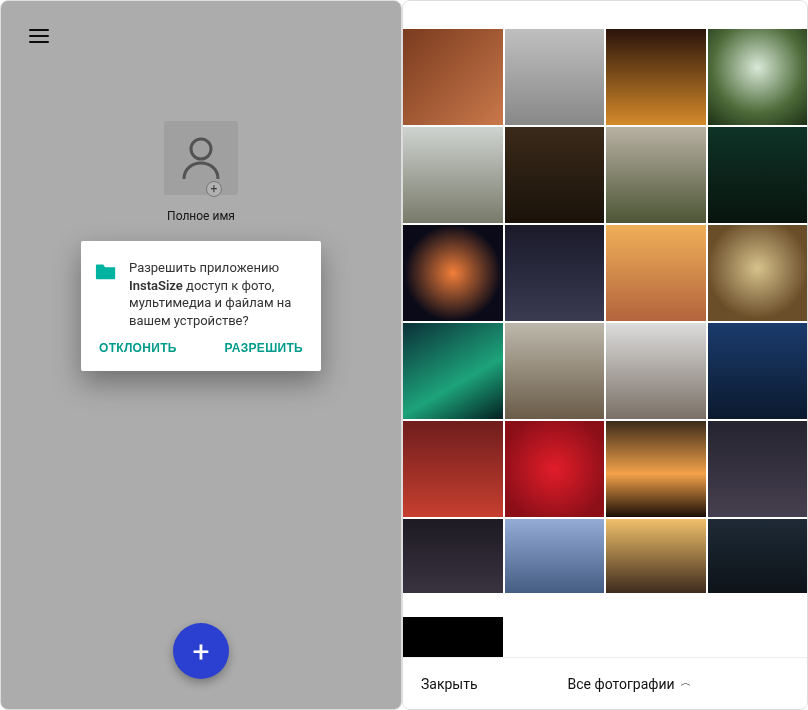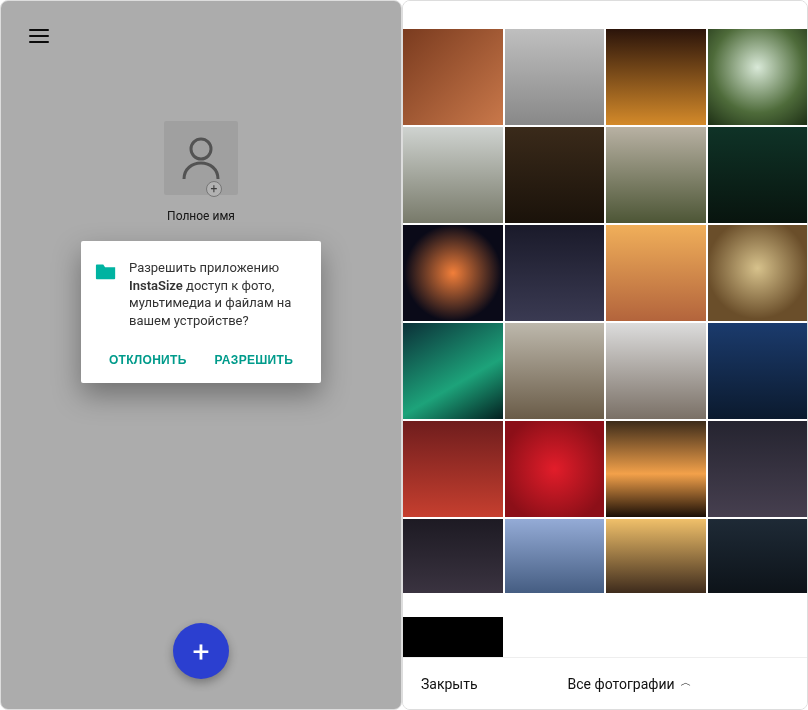--- a/index.html
+++ b/index.html
@@ -134,23 +134,23 @@
     margin-top: 2px;
   }
   .dialog-text {
     font-size: 13px;
     line-height: 1.35;
     color: #333;
   }
   .dialog-text b { font-weight: 600; }
   .dialog-actions {
     display: flex;
-    justify-content: center;
+    justify-content: space-between;
     gap: 20px;
-    margin-top: 18px;
+    margin-top: 6px;
   }
   .dialog-actions button {
     background: none;
     border: none;
     font-size: 12px;
     font-weight: 600;
     letter-spacing: 0.3px;
     color: #009b8b;
     cursor: pointer;
     text-transform: uppercase;

